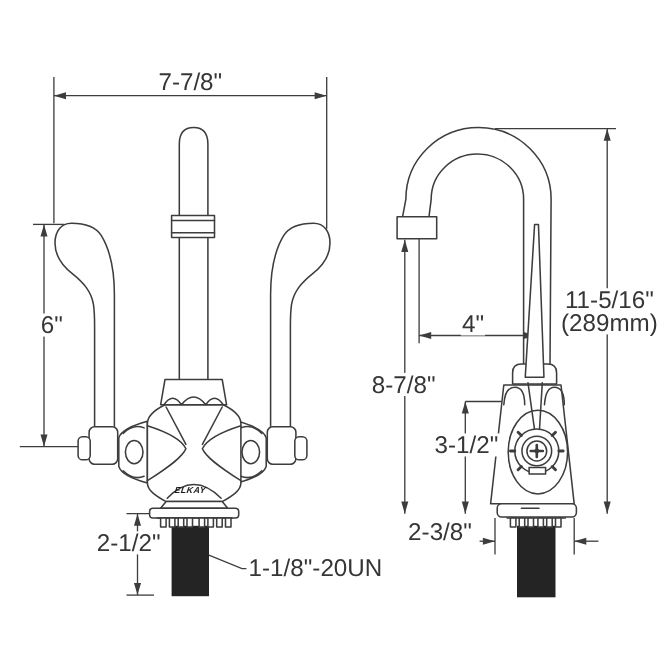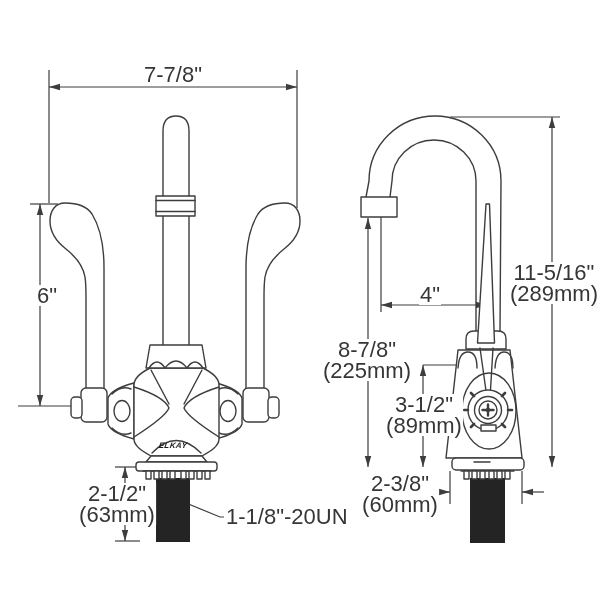--- a/index.html
+++ b/index.html
@@ -162,44 +162,40 @@
   <div class="dim-label" style="left:173px;top:64px">
     <div>7-7/8"</div>
   </div>
 
   <div class="dim-label" style="left:47px;top:285px">
     <div>6"</div>
   </div>
 
   <div class="dim-label" style="left:117px;top:483px">
     <div>2-1/2"</div>
-    <div>(63mm)</div>
   </div>
 
   <div class="dim-label left-align" style="left:225px;top:506px">
     <div>1-1/8"-20UN</div>
   </div>
 
   <div class="dim-label" style="left:430px;top:284px">
     <div>4"</div>
   </div>
 
   <div class="dim-label" style="left:367px;top:339px">
     <div>8-7/8"</div>
-    <div>(225mm)</div>
   </div>
 
   <div class="dim-label" style="left:424px;top:394px">
     <div>3-1/2"</div>
-    <div>(89mm)</div>
   </div>
 
   <div class="dim-label" style="left:400px;top:473px">
     <div>2-3/8"</div>
-    <div>(60mm)</div>
   </div>
 
   <div class="dim-label" style="left:554px;top:262px">
     <div>11-5/16"</div>
     <div>(289mm)</div>
   </div>
 
   <div class="brand" style="left:173px;top:441px">ELKAY</div>
 </div>
 

